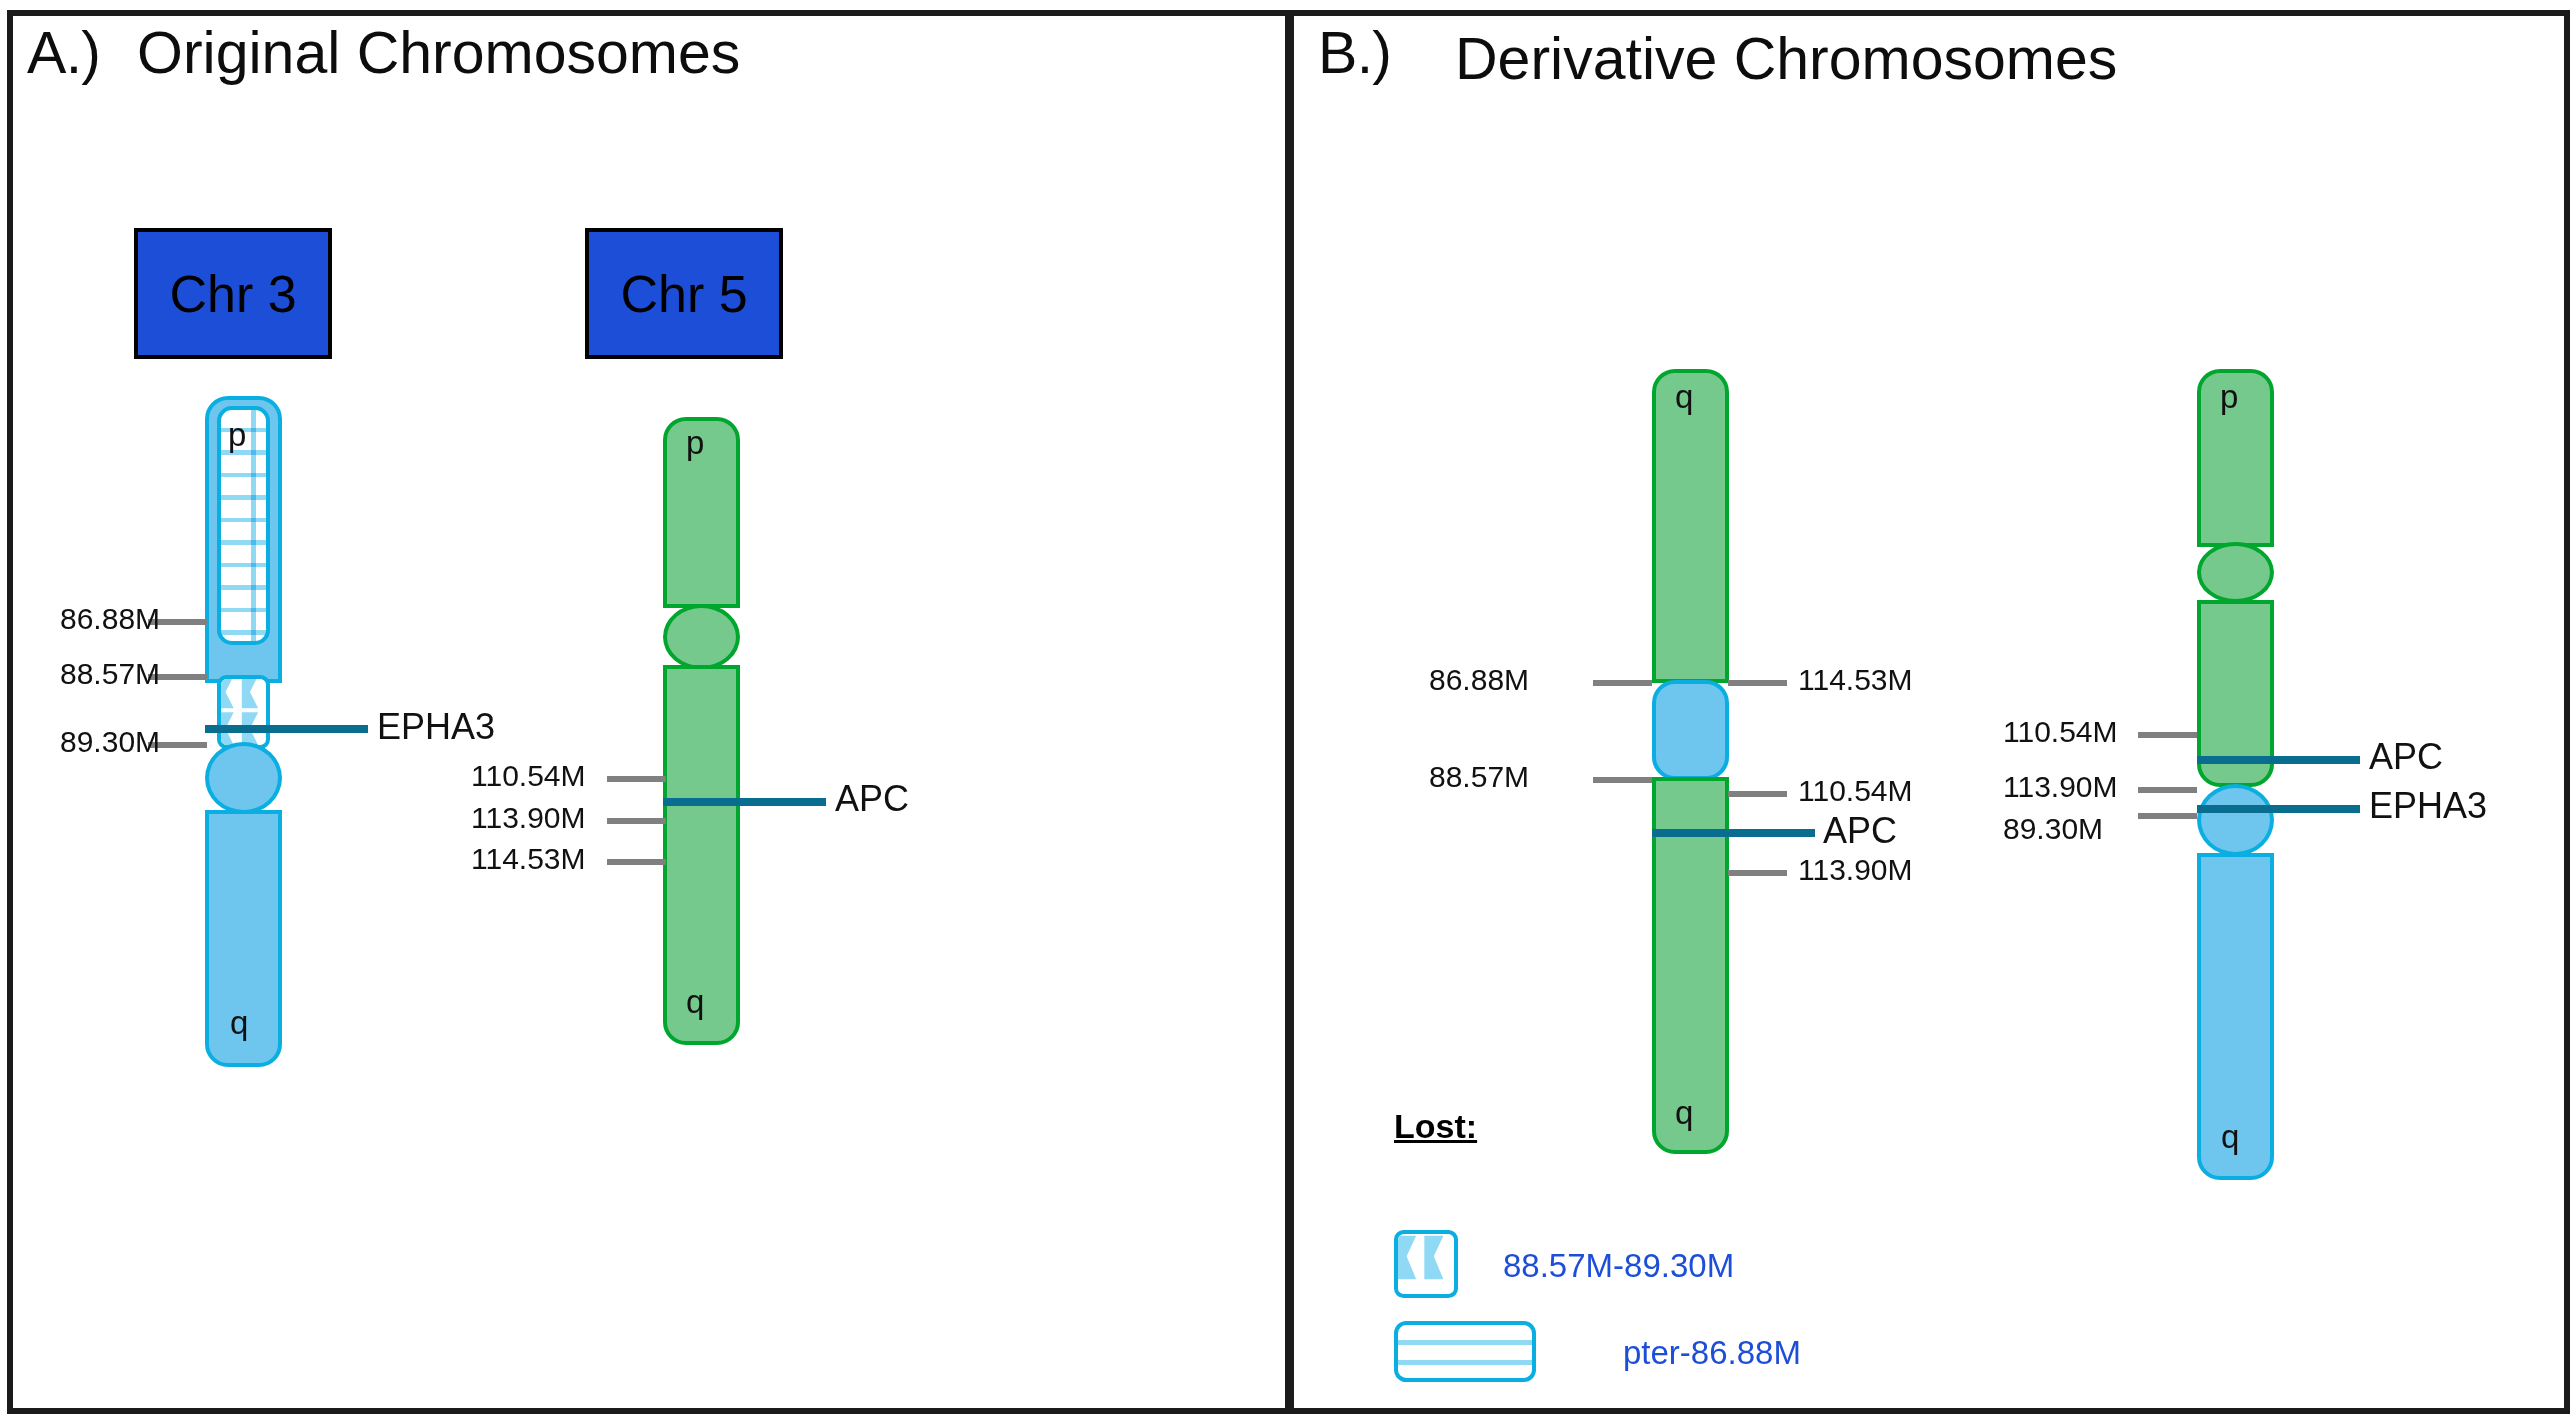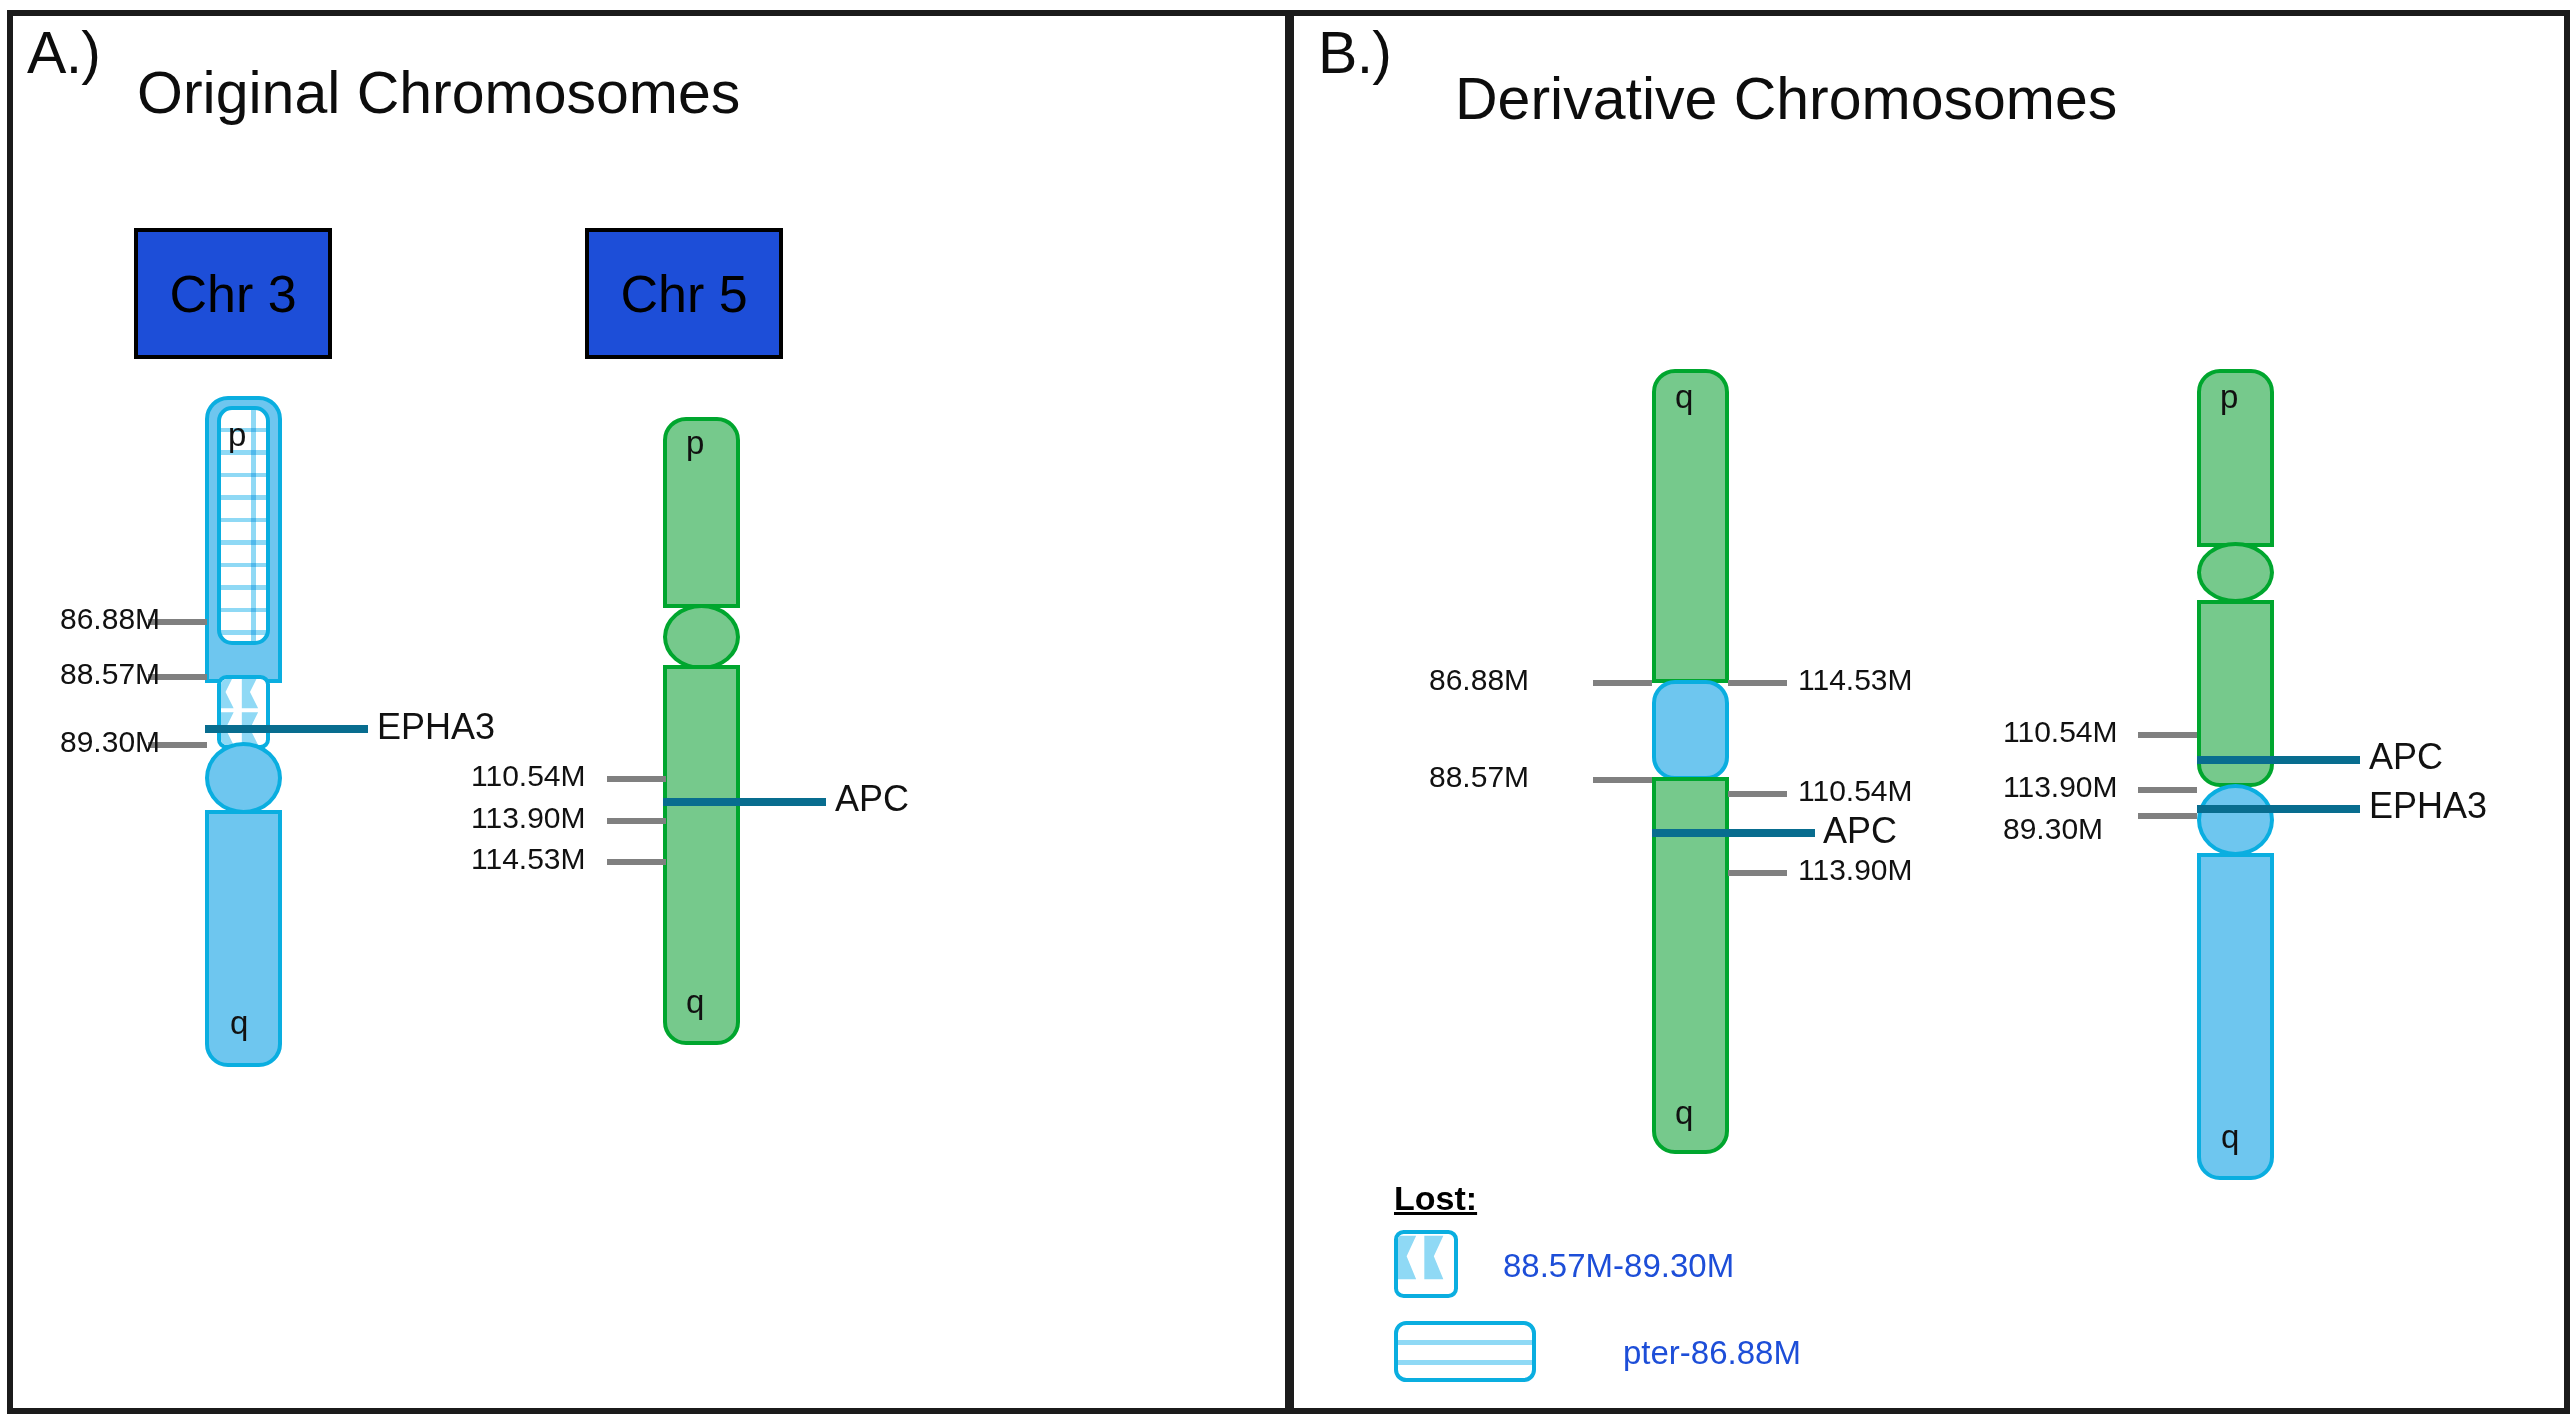--- a/index.html
+++ b/index.html
@@ -4,21 +4,21 @@
 <style>
   html,body{margin:0;padding:0;background:#ffffff;}
   body{font-family:"Liberation Sans", sans-serif;}
   #stage{position:relative;width:2576px;height:1422px;background:#fff;overflow:hidden;}
 
   
   .frame{position:absolute;border:6.1px solid #1b1b1b;background:#fff;box-sizing:border-box;}
 
   
   .panel-letter{position:absolute;font-size:59px;color:#0d0d0d;letter-spacing:-0.7px;white-space:nowrap;}
-  .panel-title{position:absolute;font-size:59px;color:#0d0d0d;white-space:nowrap;margin-top:40px;}
+  .panel-title{position:absolute;font-size:59px;color:#0d0d0d;white-space:nowrap;}
 
   
   .chrbox{position:absolute;border:4.1px solid #000;background:#1d4ed8;box-sizing:border-box;
           display:flex;align-items:center;justify-content:center;}
   .chrbox span{font-size:52px;color:#000;line-height:1;}
 
   
   .seg{position:absolute;box-sizing:border-box;}
   .blue{background:#6ec6ef;border:4.8px solid #0aaee0;}
   .green{background:#76c98c;border:4.8px solid #00a62e;}
@@ -175,21 +175,21 @@
 
   <div class="tick" style="left:2138px;top:813px;width:59px;"></div>
   <div class="tickL" style="left:2003px;top:814px;">89.30M</div>
 
   <div class="generow" style="left:2197px;top:756px;width:163px;"></div>
   <div class="genelabel" style="left:2369px;top:739px;">APC</div>
 
   <div class="generow" style="left:2197px;top:805px;width:163px;"></div>
   <div class="genelabel" style="left:2369px;top:788px;">EPHA3</div>
 
-  <div class="legend-title" style="left:1394px;top:1181px;">Lost:</div>
+  <div class="legend-title" style="left:1394px;top:1109px;">Lost:</div>
 
   <div class="legend-swatch sw-hour" style="left:1394px;top:1230px;width:64px;height:68px;">
     <svg width="64" height="68" viewBox="0 0 94 100" style="position:absolute;left:-4.8px;top:-4.8px;">
       <polygon points="6,10 34,10 20,40 34,74 6,74" fill="#8fd9f5"></polygon>
       <polygon points="46,10 74,10 60,40 74,74 46,74" fill="#8fd9f5"></polygon>
     </svg>
   </div>
   <div class="legend-item-text" style="left:1503px;top:1249px;">88.57M-89.30M</div>
 
   <div class="legend-swatch sw-brick" style="left:1394px;top:1321px;width:142px;height:61px;"></div>

